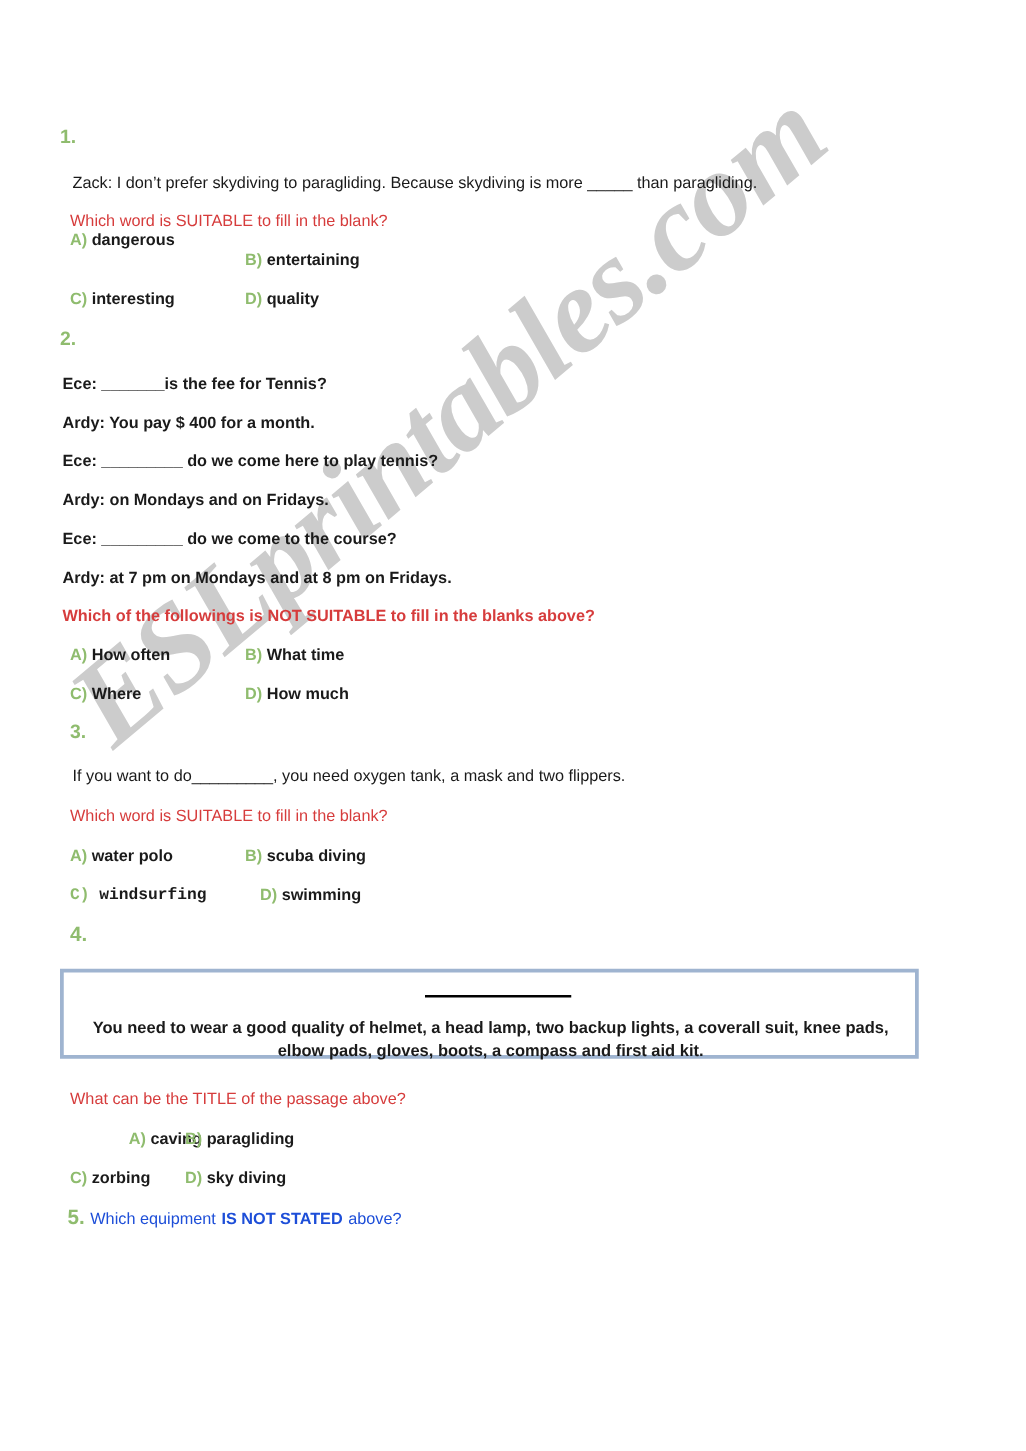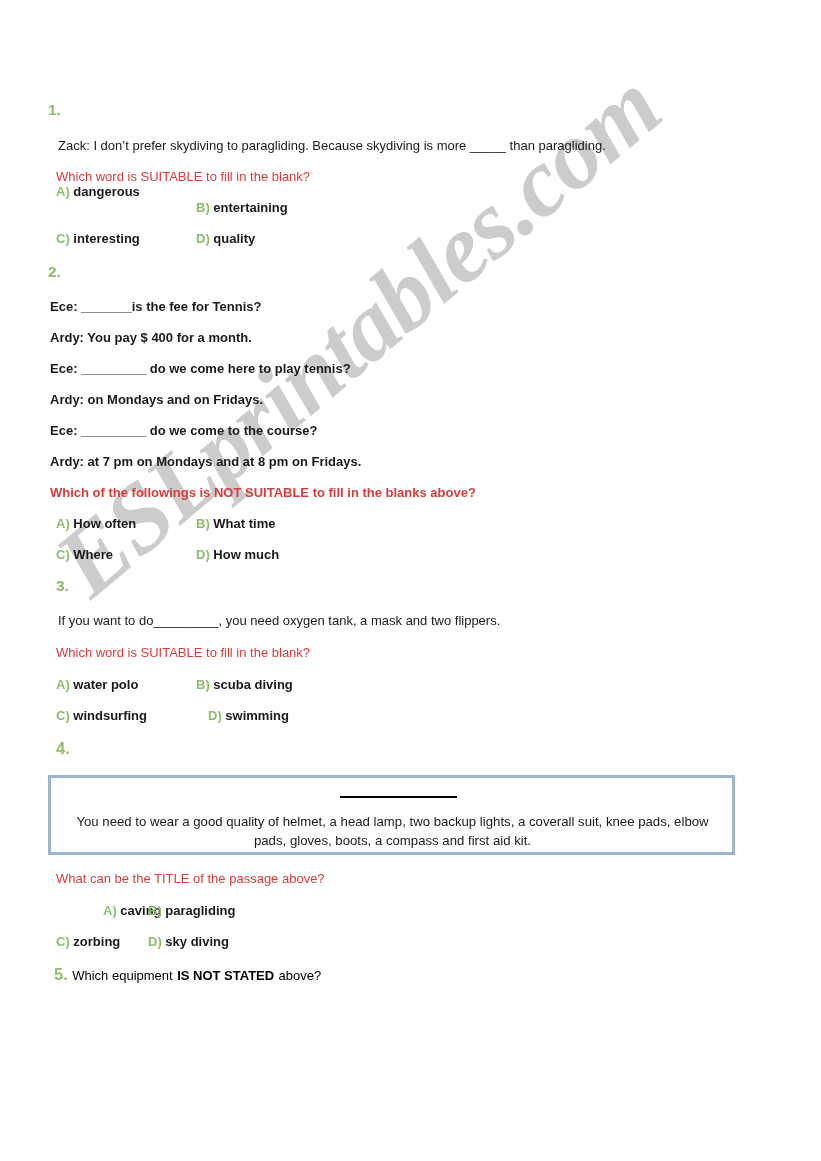--- a/index.html
+++ b/index.html
@@ -91,24 +91,25 @@
     color: #8FBC6E;
     font-weight: bold;
   }
 
   
   #passage-box {
     position: absolute;
     left: 48px;
     top: 775px;
     width: 687px;
-    height: 80px;
+    height: 72px;
     border: 3px solid #9FB4D0;
     background: #ffffff;
     box-sizing: border-box;
+    font-weight: bold;
   }
   #passage-rule {
     position: absolute;
     left: 289px;
     top: 18px;
     width: 117px;
     height: 2px;
     background: #000000;
   }
   #passage-text {
@@ -128,21 +129,21 @@
     left: 54px;
     top: 965px;
     white-space: nowrap;
   }
   #item5 .n {
     color: #8FBC6E;
     font-weight: bold;
     font-size: 16.5px;
   }
   #item5 .t {
-    color: #000000;
+    color: #1d4ed8;
     font-size: 13px;
   }
   #item5 .t.b { font-weight: bold; }
 </style>
 </head>
 <body>
 
 <div id="watermark">
   <div class="wm-text">ESLprintables.com</div>
 </div>
@@ -207,21 +208,21 @@
   <div class="prompt thin" style="left:56px; top:645px;">Which word is SUITABLE to fill in the blank?</div>
 
   <div class="opt" style="left:56px; top:677px;">
     <span class="ltr">A)</span>
     <span>water polo</span>
   </div>
   <div class="opt" style="left:196px; top:677px;">
     <span class="ltr">B)</span>
     <span>scuba diving</span>
   </div>
-  <div class="opt" style="left:56px; top:708px;">
+  <div class="opt" style="left:56px; top:708px;font-family:Liberation Mono, monospace;">
     <span class="ltr">C)</span>
     <span>windsurfing</span>
   </div>
   <div class="opt" style="left:196px; top:708px;padding-left:12px;">
     <span class="ltr">D)</span>
     <span>swimming</span>
   </div>
 
   <div class="qnum big" style="left:56px; top:740px;">4.</div>
 

